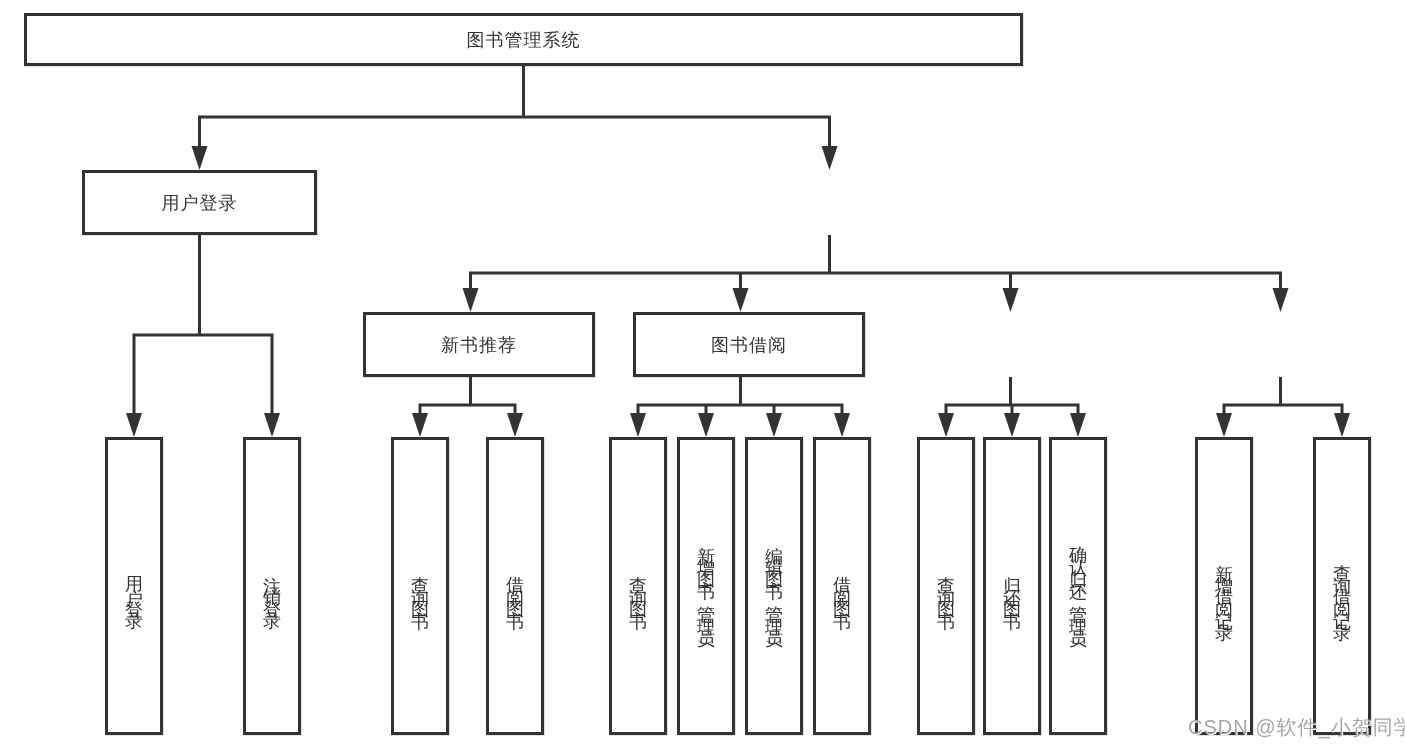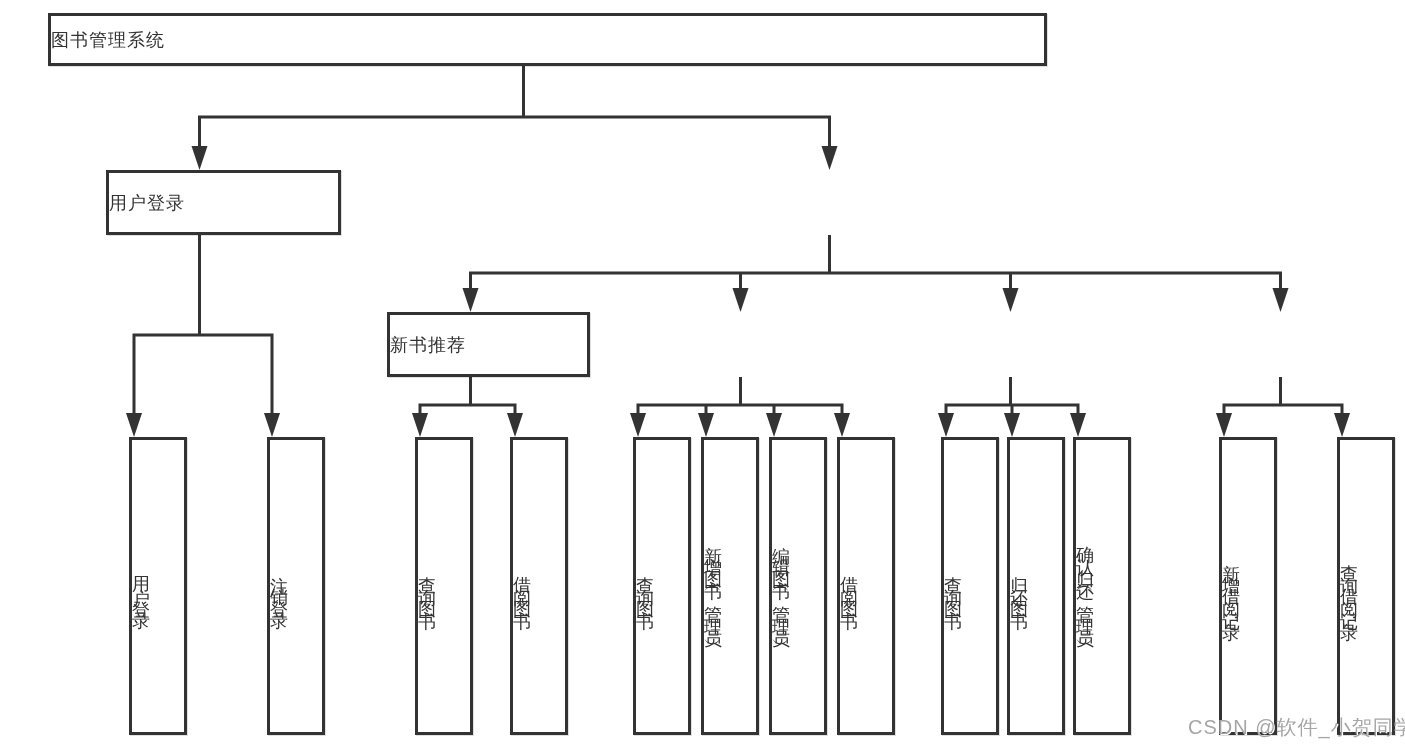--- a/index.html
+++ b/index.html
@@ -32,41 +32,40 @@
     fill: #333333;
     stroke: none;
   }
   .box {
     position: absolute;
     box-sizing: border-box;
     background: #ffffff;
     border: 3px solid #333333;
     display: flex;
     align-items: center;
-    justify-content: flex-start;
+    justify-content: center;
     color: #333333;
     box-shadow: 1px 1px 0 rgba(0,0,0,0.12);
-    margin-left: 24px;
   }
   .hlabel {
     font-size: 18px;
     letter-spacing: 1px;
     white-space: nowrap;
   }
   .leaf .vlabel {
     writing-mode: vertical-rl;
     text-orientation: mixed;
     font-size: 18px;
     letter-spacing: 12px;
     line-height: 1;
     white-space: nowrap;
   }
   .root-box   { left: 24px;  top: 13px;  width: 999px; height: 53px; }
   .lvl2       { top: 170px; width: 235px; height: 65px; }
-  .lvl3       { top: 312px; width: 203px; height: 65px; }
+  .lvl3       { top: 312px; width: 232px; height: 65px; }
   .leaf       { top: 437px; width: 58px;  height: 298px; }
 
   .watermark {
     position: absolute;
     left: 1188px;
     top: 714px;
     font-size: 20px;
     color: #a6a6a6;
     letter-spacing: 1px;
     white-space: nowrap;
@@ -126,20 +125,23 @@
     <span class="hlabel">图书管理系统</span>
   </div>
 
   <div class="box lvl2" style="left:82px">
     <span class="hlabel">用户登录</span>
   </div>
 
   <div class="box lvl3" style="left:363px">
     <span class="hlabel">新书推荐</span>
   </div>
+  <div class="box lvl3" style="left:633px">
+    <span class="hlabel">图书借阅</span>
+  </div>
 
   <div class="box leaf" style="left:105px">
     <span class="vlabel">用户登录</span>
   </div>
   <div class="box leaf" style="left:243px">
     <span class="vlabel">注销登录</span>
   </div>
 
   <div class="box leaf" style="left:391px">
     <span class="vlabel">查询图书</span>

